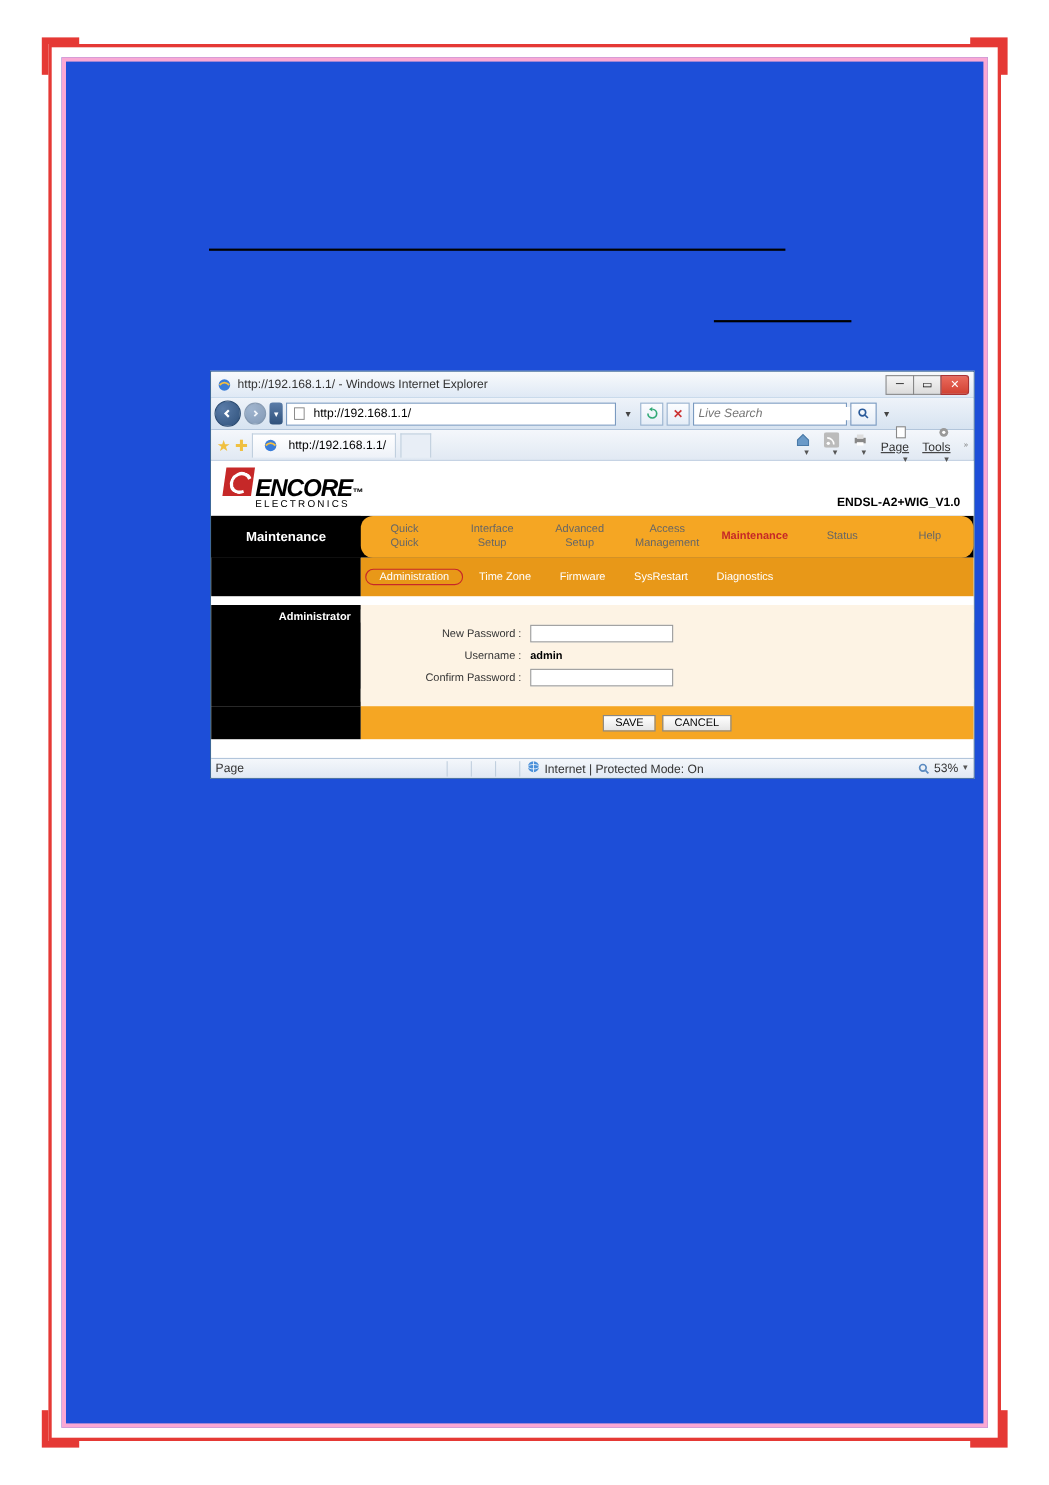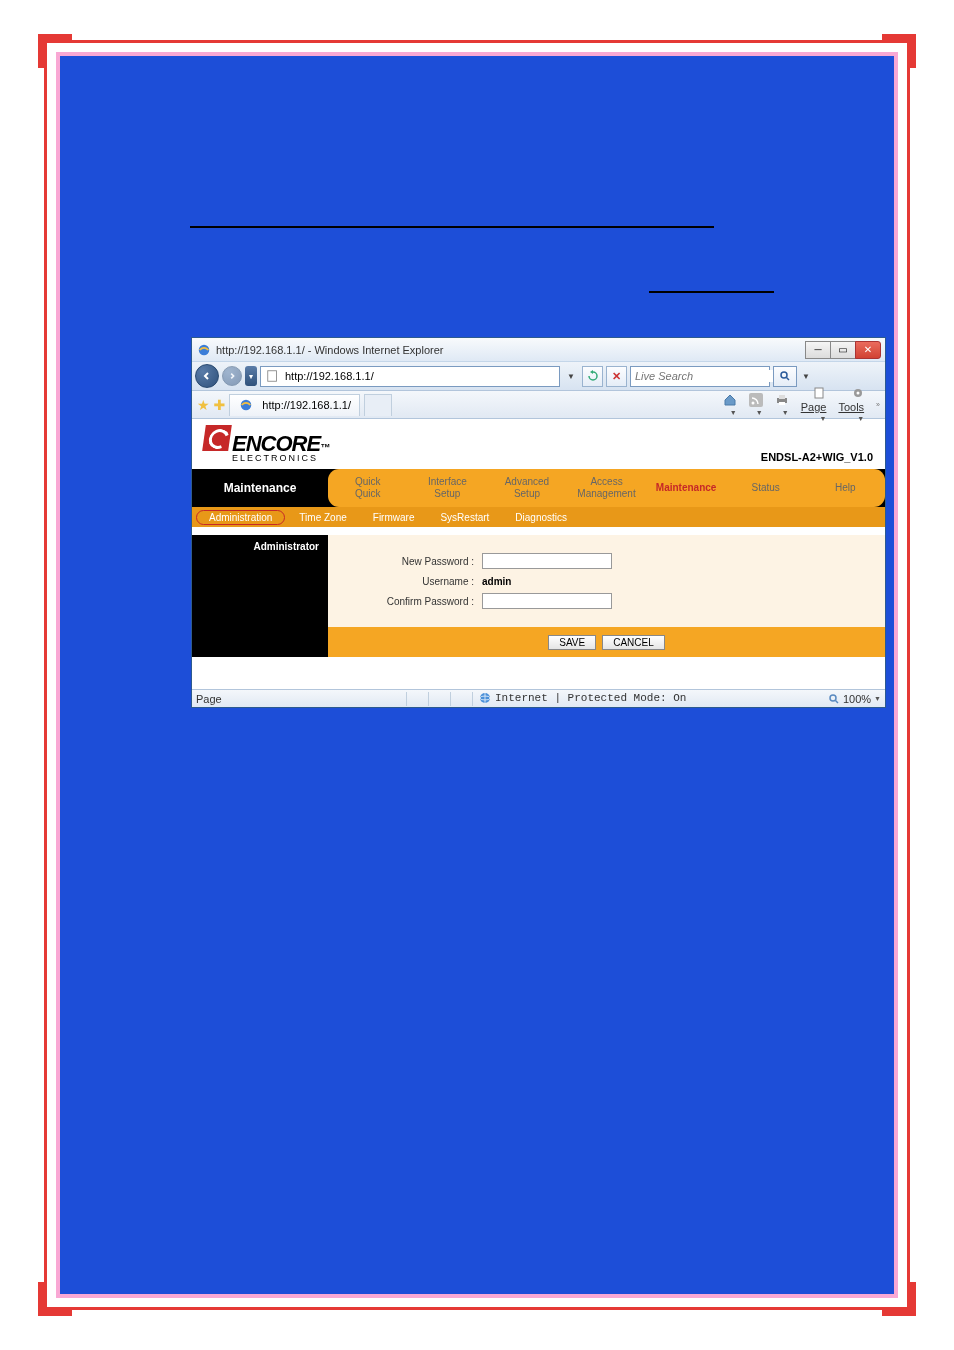--- a/index.html
+++ b/index.html
@@ -407,22 +407,21 @@
       text-align: center;
     }
     
     .mtab.active {
       color: #c62828;
       font-weight: bold;
     }
     
     .sub-tabs-row {
       display: flex;
-      height: 20px;
-      flex-direction: column;
+      height: 35px;
     }
     
     .sub-tabs-left {
       width: 136px;
       background: #000;
     }
     
     .sub-tabs-right {
       flex: 1;
       background: #e89818;
@@ -541,23 +540,22 @@
       color: #333;
     }
     
     .status-done { width: 210px; }
     
     .status-seg {
       border-left: 1px solid #c0cfde;
       height: 14px;
       padding: 0 6px;
       display: flex;
-      align-items: flex-start;
+      align-items: flex-end;
       gap: 4px;
-      font-family: Liberation Mono, monospace;
     }
     
     .status-seg.narrow { width: 22px; }
     
     .globe-icon svg { width: 12px; height: 12px; }
     
     .zoom-seg {
       margin-left: auto;
       display: flex;
       align-items: center;
@@ -793,20 +791,20 @@
                 <line x1="6" y1="1" x2="6" y2="11" stroke="#fff" stroke-width="0.7"></line>
               </svg>
           </span>
           <span>Internet | Protected Mode: On</span>
         </div>
         <div class="zoom-seg">
           <svg width="12" height="12" viewBox="0 0 12 12">
               <circle cx="5" cy="5" r="3" stroke="#5a8ac0" stroke-width="1.5" fill="none"></circle>
               <line x1="7.5" y1="7.5" x2="10" y2="10" stroke="#5a8ac0" stroke-width="1.5"></line>
             </svg>
-          <span>100%</span>
+          <span>53%</span>
           <span class="zoom-arrow">▼</span>
         </div>
       </div>
 
     </div>
   </div>
 </div>
 
 </body></html>

